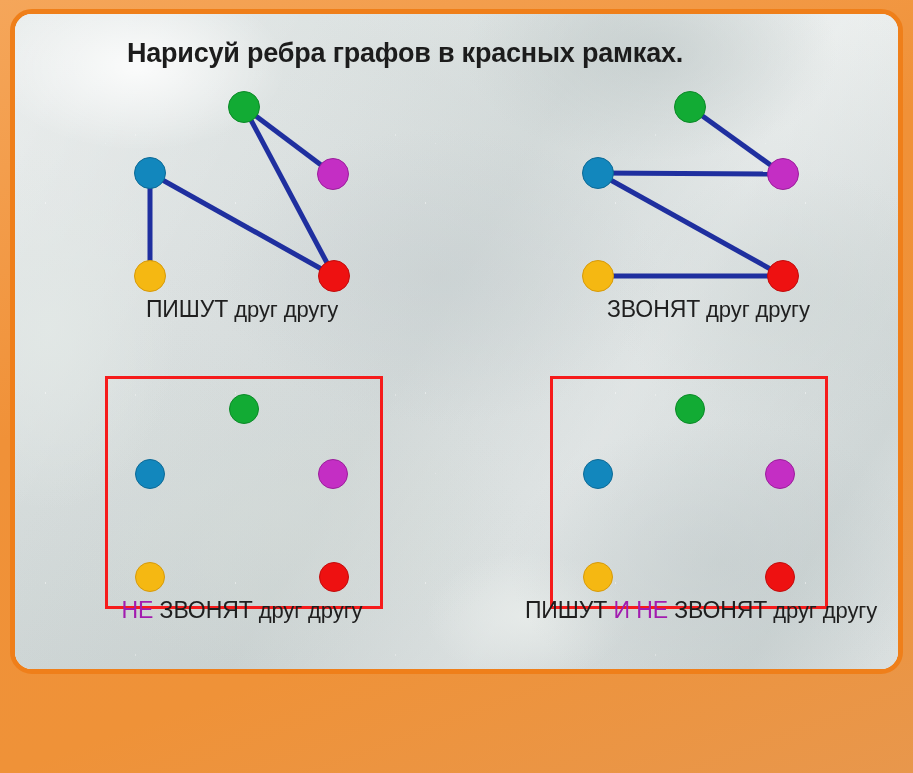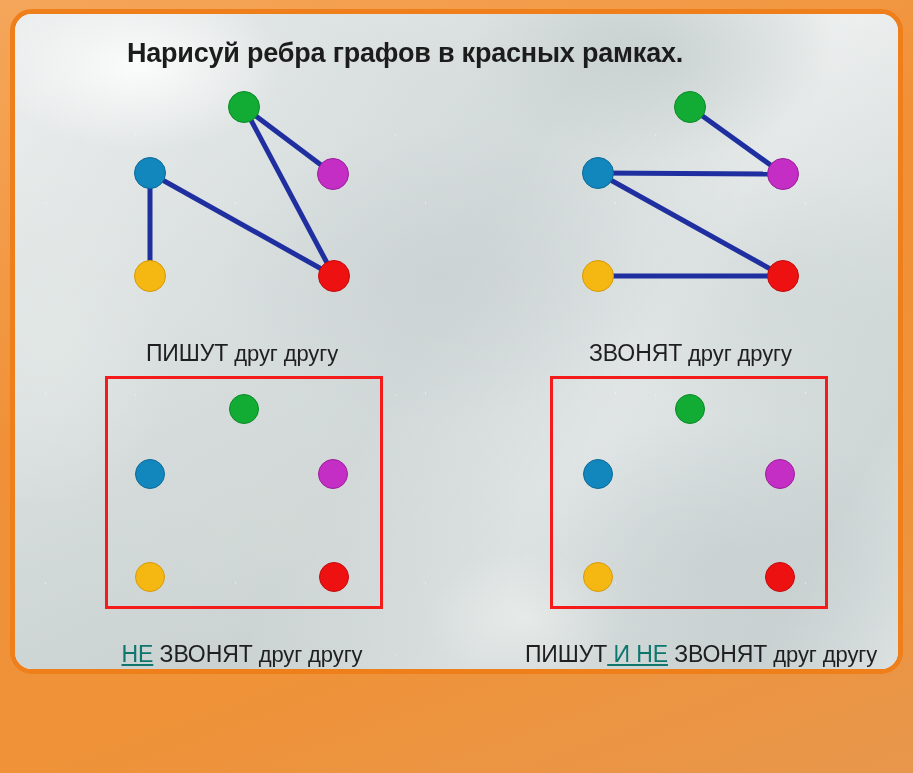--- a/index.html
+++ b/index.html
@@ -98,25 +98,24 @@
     left: 0;
     top: 0;
     overflow: visible;
   }
   .caption {
     position: absolute;
     font-size: 22px;
     color: #1f1f1f;
     white-space: nowrap;
     letter-spacing: -.1px;
-    margin-top: 44px;
   }
   .caption .up   { font-size: 23px; }
   .caption .lo   { font-size: 22px; }
-  .caption .red  { color: #0f766e; text-decoration: underline; }
+  .caption .red  { color: #a21caf; }
 
   
   #bottom-bar {
     position: absolute;
     left: 0;
     top: 674px;
     width: 913px;
     height: 99px;
   }
 </style>
@@ -145,21 +144,21 @@
         <div class="node" style="left: 119px; top: 143px; width: 32px; height: 32px; background: rgb(18, 135, 189); border: 1.5px solid rgb(13, 106, 150);"></div>
         <div class="node" style="left: 302px; top: 144px; width: 32px; height: 32px; background: rgb(196, 46, 196); border: 1.5px solid rgb(155, 31, 155);"></div>
         <div class="node" style="left: 119px; top: 246px; width: 32px; height: 32px; background: rgb(245, 184, 18); border: 1.5px solid rgb(215, 154, 10);"></div>
         <div class="node" style="left: 303px; top: 246px; width: 32px; height: 32px; background: rgb(238, 17, 17); border: 1.5px solid rgb(194, 12, 12);"></div>
         <div class="caption" style="left: 0px; top: 282px; transform: translateX(227px) translateX(-50%);"><span class="up">ПИШУТ</span><span class="lo"> друг другу</span></div>
         <div class="node" style="left: 659px; top: 77px; width: 32px; height: 32px; background: rgb(18, 171, 52); border: 1.5px solid rgb(12, 138, 40);"></div>
         <div class="node" style="left: 567px; top: 143px; width: 32px; height: 32px; background: rgb(18, 135, 189); border: 1.5px solid rgb(13, 106, 150);"></div>
         <div class="node" style="left: 752px; top: 144px; width: 32px; height: 32px; background: rgb(196, 46, 196); border: 1.5px solid rgb(155, 31, 155);"></div>
         <div class="node" style="left: 567px; top: 246px; width: 32px; height: 32px; background: rgb(245, 184, 18); border: 1.5px solid rgb(215, 154, 10);"></div>
         <div class="node" style="left: 752px; top: 246px; width: 32px; height: 32px; background: rgb(238, 17, 17); border: 1.5px solid rgb(194, 12, 12);"></div>
-        <div class="caption" style="left: 0px; top: 282px; transform: translateX(675.5px) translateX(-50%);"><span class="up">ЗВОНЯТ</span><span class="lo"> друг другу</span></div>
+        <div class="caption" style="left: 18px; top: 282px; transform: translateX(675.5px) translateX(-50%);"><span class="up">ЗВОНЯТ</span><span class="lo"> друг другу</span></div>
         <div class="frame-box" style="left: 90px; top: 362px; width: 278px; height: 233px; border-color: rgb(246, 27, 27);"></div>
         <div class="node" style="left: 214px; top: 380px; width: 30px; height: 30px; background: rgb(18, 171, 52); border: 1.5px solid rgb(12, 138, 40);"></div>
         <div class="node" style="left: 120px; top: 445px; width: 30px; height: 30px; background: rgb(18, 135, 189); border: 1.5px solid rgb(13, 106, 150);"></div>
         <div class="node" style="left: 303px; top: 445px; width: 30px; height: 30px; background: rgb(196, 46, 196); border: 1.5px solid rgb(155, 31, 155);"></div>
         <div class="node" style="left: 120px; top: 548px; width: 30px; height: 30px; background: rgb(245, 184, 18); border: 1.5px solid rgb(215, 154, 10);"></div>
         <div class="node" style="left: 304px; top: 548px; width: 30px; height: 30px; background: rgb(238, 17, 17); border: 1.5px solid rgb(194, 12, 12);"></div>
         <div class="caption" style="left: 0px; top: 583px; transform: translateX(227px) translateX(-50%);"><span class="up red">НЕ</span><span class="up"> ЗВОНЯТ</span><span class="lo"> друг другу</span></div>
         <div class="frame-box" style="left: 535px; top: 362px; width: 278px; height: 233px; border-color: rgb(246, 27, 27);"></div>
         <div class="node" style="left: 660px; top: 380px; width: 30px; height: 30px; background: rgb(18, 171, 52); border: 1.5px solid rgb(12, 138, 40);"></div>
         <div class="node" style="left: 568px; top: 445px; width: 30px; height: 30px; background: rgb(18, 135, 189); border: 1.5px solid rgb(13, 106, 150);"></div>

